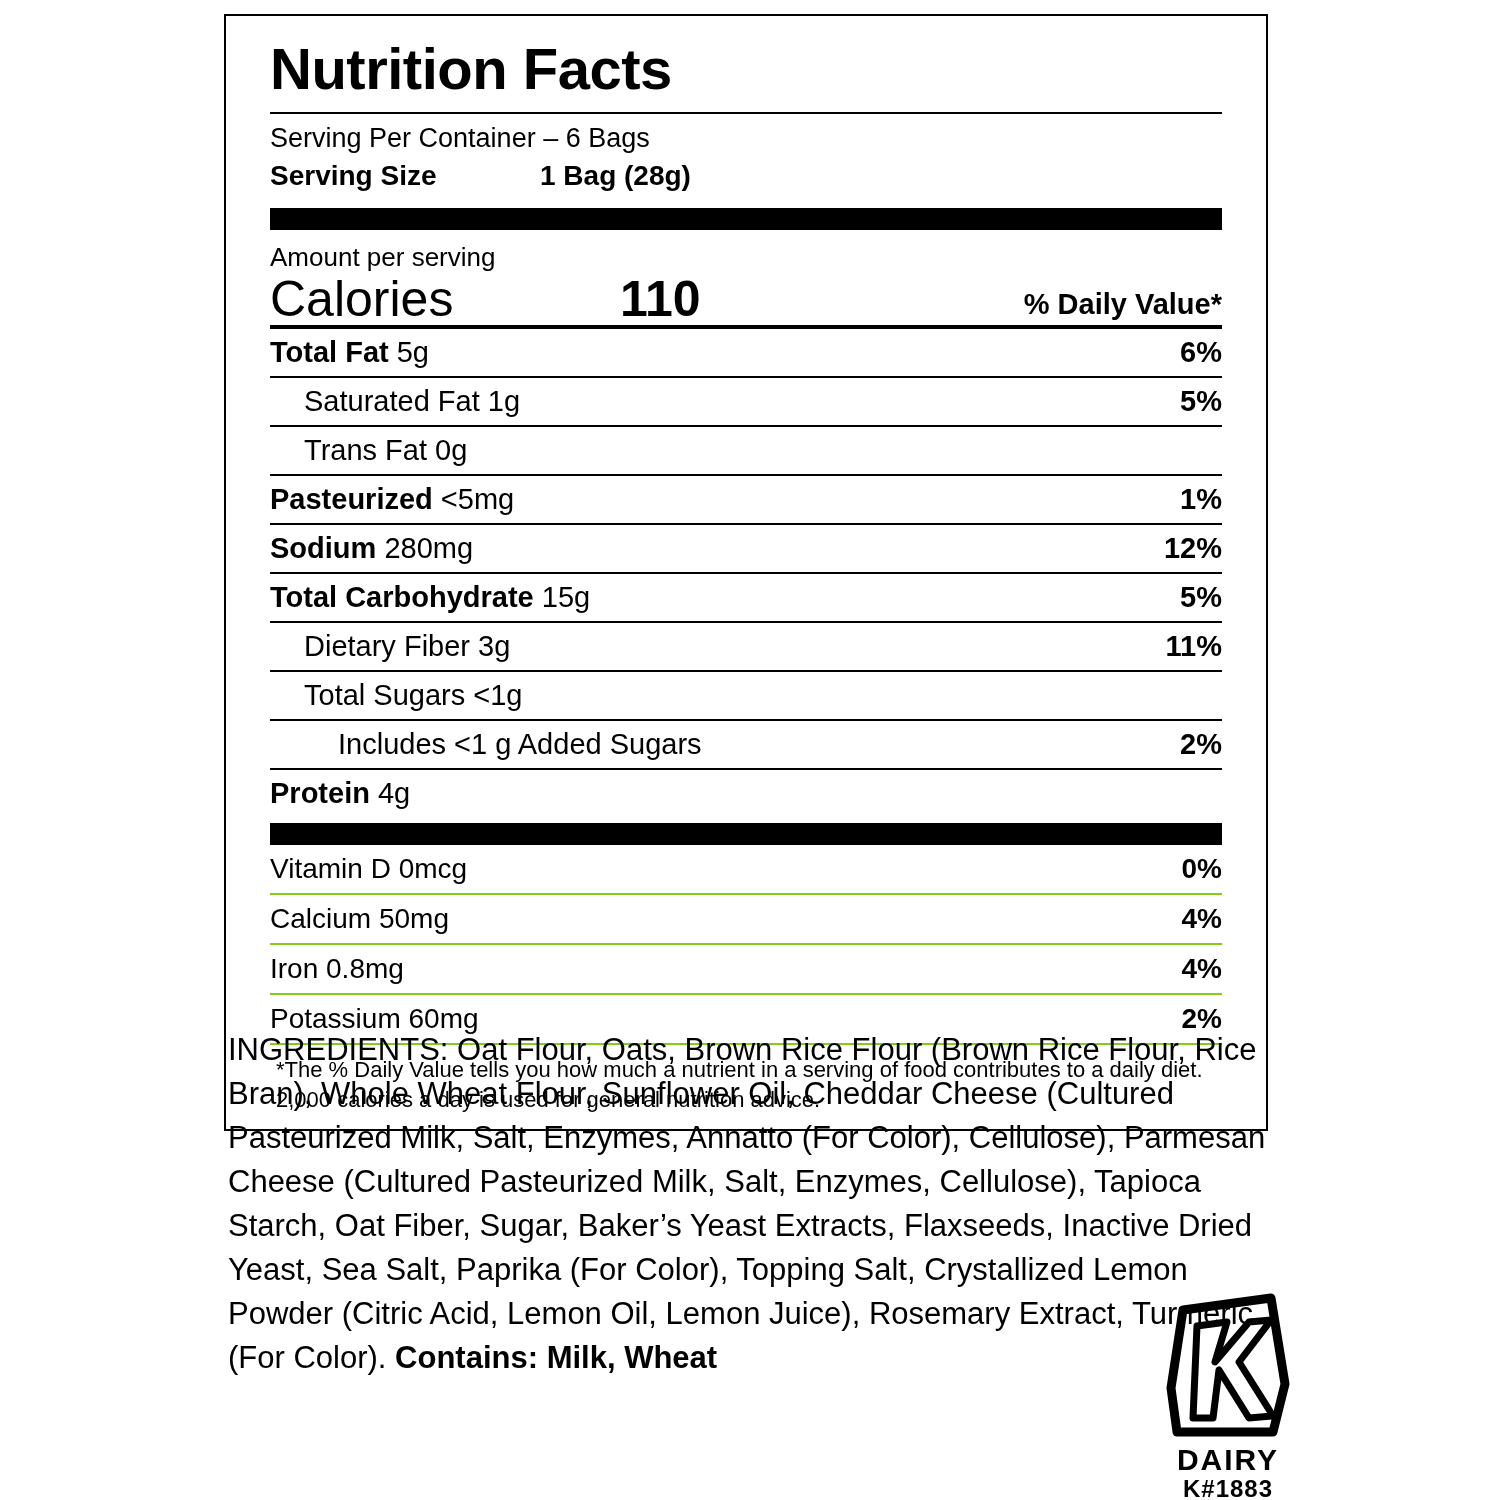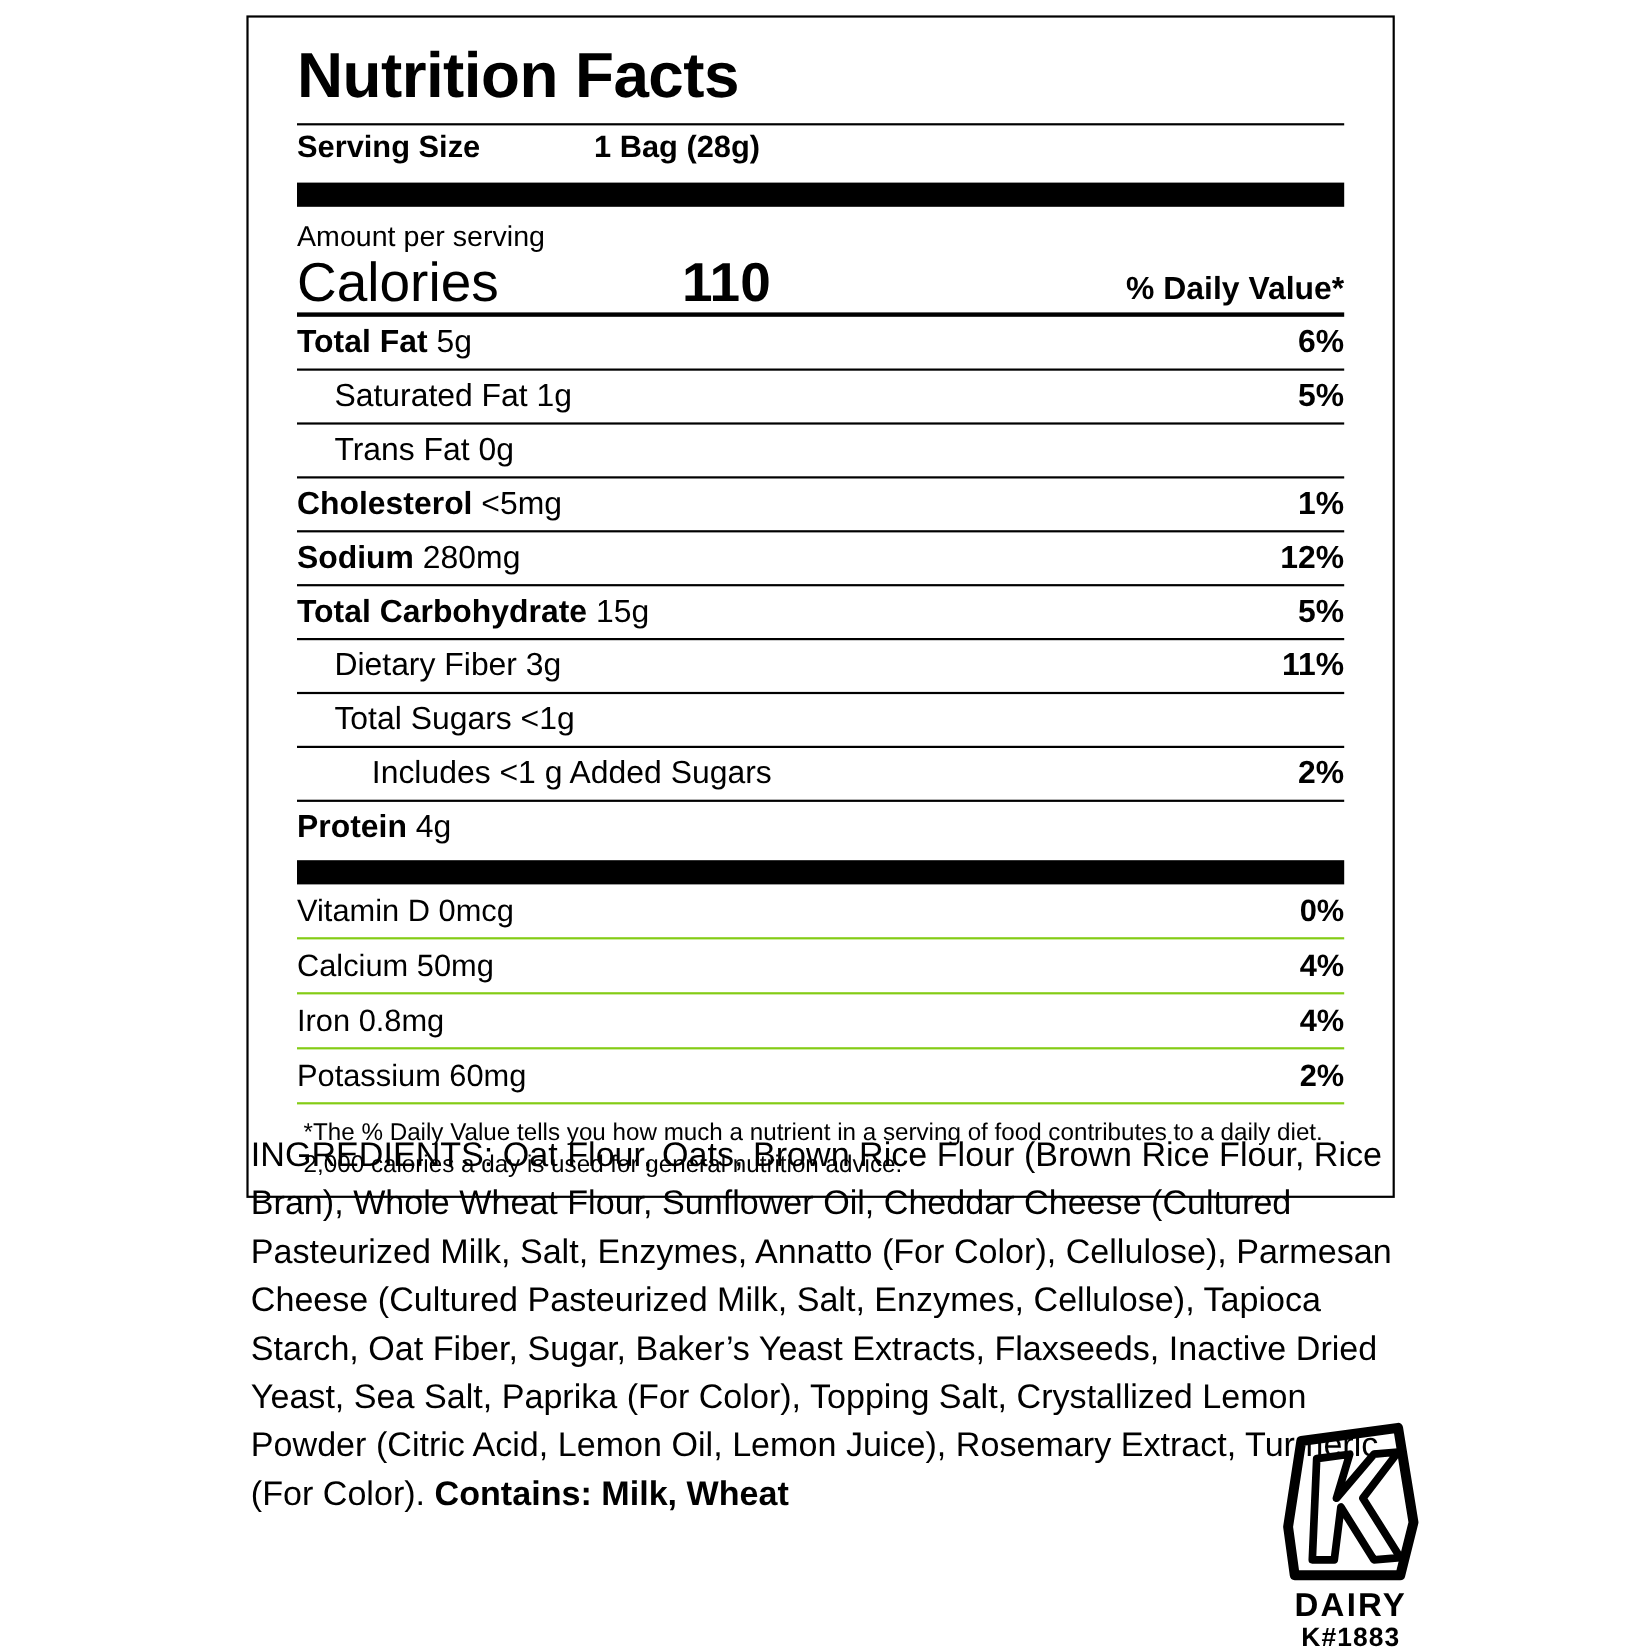--- a/index.html
+++ b/index.html
@@ -161,20 +161,21 @@
 </head>
 <body>
 
 <div class="page">
 
   <div class="nf-panel">
 
     <div class="nf-title">Nutrition Facts</div>
     <div class="rule-thin"></div>
 
+    <div class="serv-line">Serving Per Container – 6 Bags</div>
 
     <div class="serv-size">
       <span class="lbl">Serving Size</span>
       <span class="val">1 Bag (28g)</span>
     </div>
 
     <div class="rule-thick"></div>
 
     <div class="amount-line">Amount per serving</div>
 
@@ -193,21 +194,21 @@
         </div>
         <div class="nf-row indent1">
           <span class="name">Saturated Fat 1g</span>
           <span class="pct">5%</span>
         </div>
         <div class="nf-row indent1">
           <span class="name">Trans Fat 0g</span>
           <span class="pct"></span>
         </div>
         <div class="nf-row">
-          <span class="name"><b>Cholesterol</b> &lt;5mg</span>
+          <span class="name"><b>Pasteurized</b> &lt;5mg</span>
           <span class="pct">1%</span>
         </div>
         <div class="nf-row">
           <span class="name"><b>Sodium</b> 280mg</span>
           <span class="pct">12%</span>
         </div>
         <div class="nf-row">
           <span class="name"><b>Total Carbohydrate</b> 15g</span>
           <span class="pct">5%</span>
         </div>

